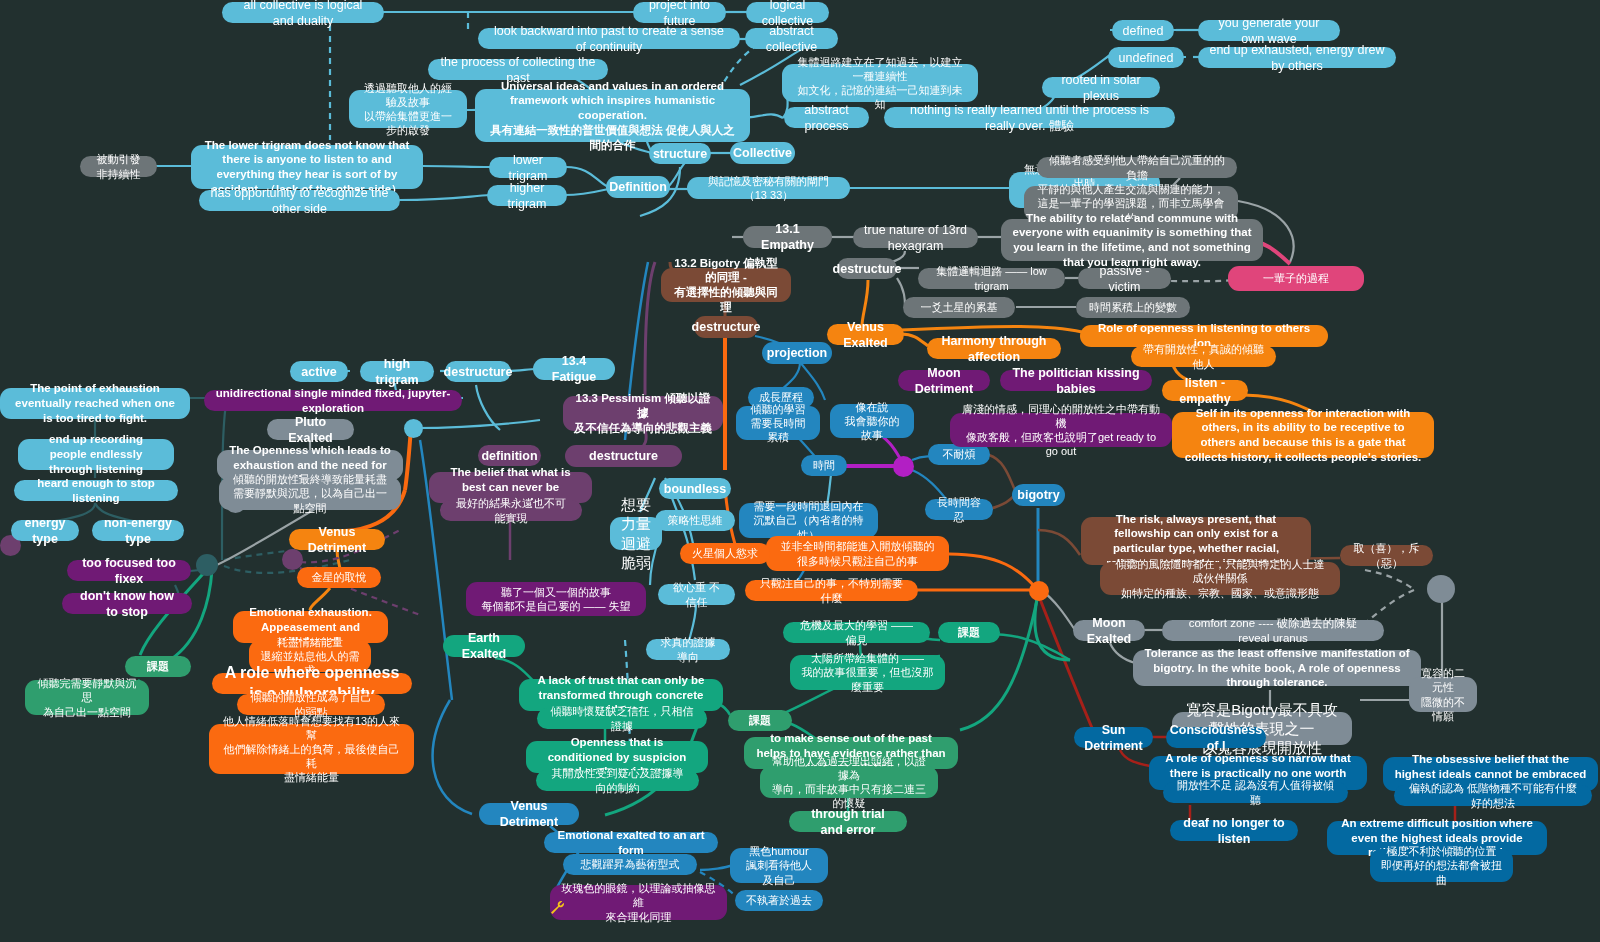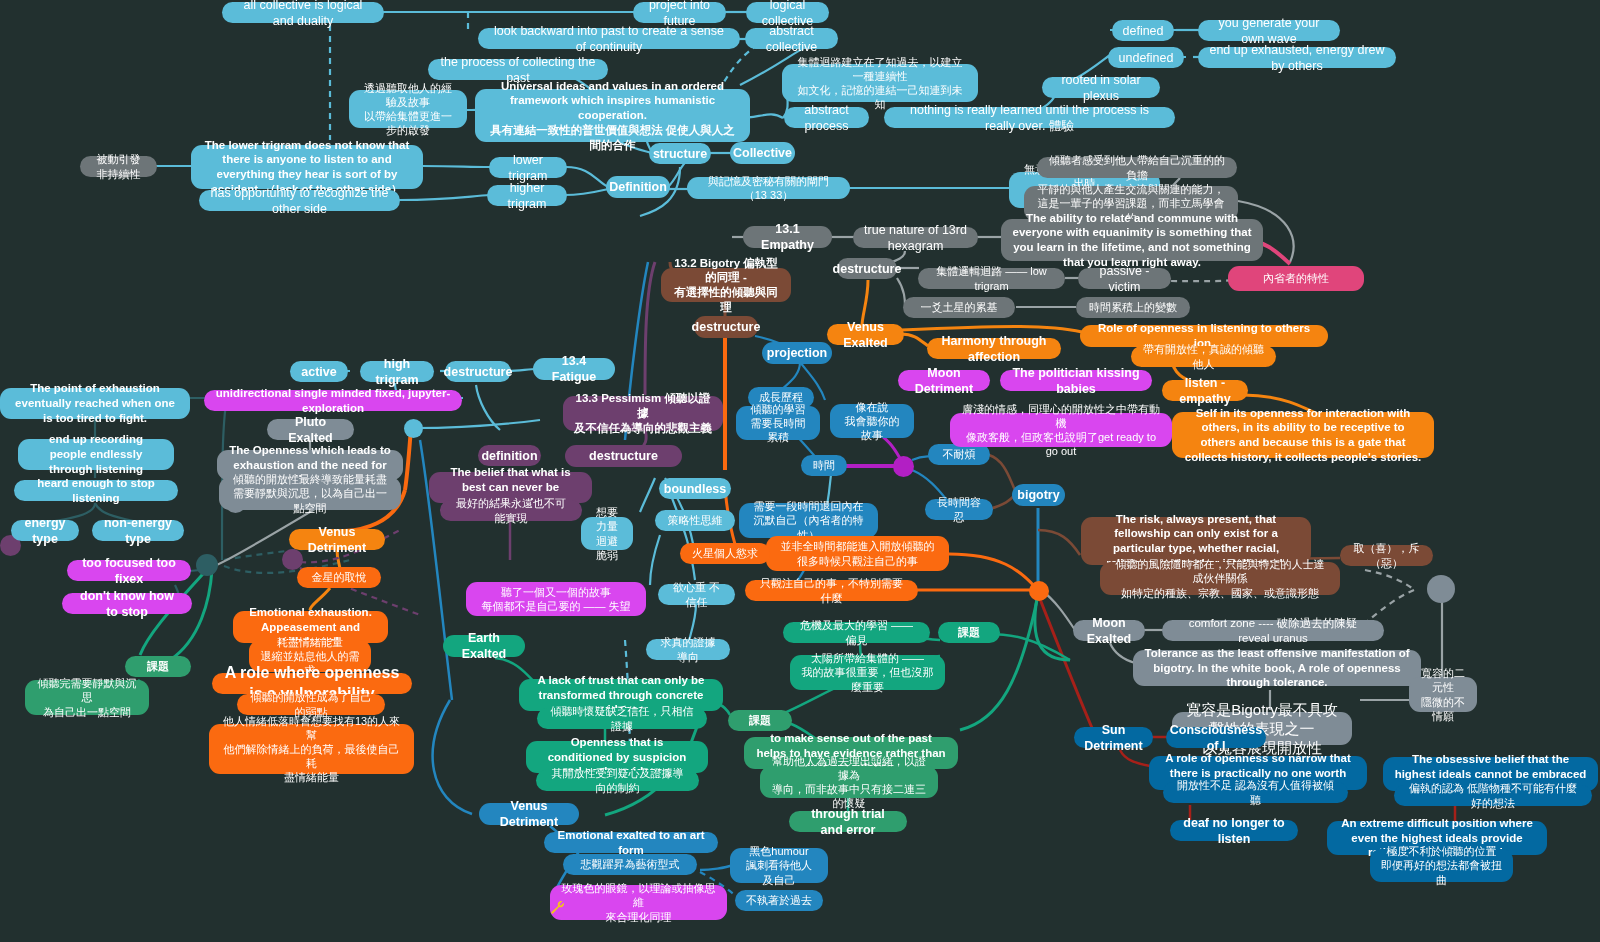--- a/index.html
+++ b/index.html
@@ -21,21 +21,21 @@
     color:#ffffff;
     white-space:pre-line;
   }
   .node.plain{font-weight:normal;}
   .node.cn{font-weight:normal;}
   
   .c-blue{background:#5bbcd9;}
   .c-blue2{background:#2386bf;}
   .c-gray{background:#6d7578;}
   .c-gray2{background:#7f8c96;}
-  .c-teal{background:#d946ef;}
+  .c-teal{background:#701a75;}
   .c-brown{background:#7b4a36;}
   .c-orange{background:#f58410;}
   .c-orange2{background:#fb6a10;}
   .c-purple{background:#6d3f6e;}
   .c-green{background:#13a67f;}
   .c-green2{background:#2f9e6e;}
   .c-red{background:#0369a1;}
   .c-pink{background:#e0457b;}
   .root{
     background:#5bbcd9;border-radius:16px;
@@ -264,21 +264,21 @@
   <div class="node c-gray plain" style="left:853px;top:227px;width:125px;height:21px;">true nature of 13rd hexagram</div>
   <div class="node c-gray" style="left:837px;top:258px;width:60px;height:21px;">destructure</div>
   <div class="node c-gray cn" style="left:1037px;top:157px;width:200px;height:21px;font-size:11px;">傾聽者感受到他人帶給自己沉重的的負擔</div>
   <div class="node c-gray cn" style="left:1024px;top:186px;width:214px;height:35px;font-size:11px;">平靜的與他人產生交流與關連的能力，
 這是一輩子的學習課題，而非立馬學會的</div>
   <div class="node c-gray" style="left:1001px;top:219px;width:262px;height:42px;font-size:11.5px;">The ability to relate and commune with everyone with equanimity is something that you learn in the lifetime, and not something that you learn right away.</div>
   <div class="node c-gray plain" style="left:918px;top:268px;width:147px;height:21px;font-size:11px;">集體邏輯迴路 —— low trigram</div>
   <div class="node c-gray plain" style="left:1078px;top:268px;width:93px;height:21px;">passive - victim</div>
   <div class="node c-gray cn" style="left:903px;top:297px;width:112px;height:21px;font-size:11px;">一爻土星的累基</div>
   <div class="node c-gray cn" style="left:1076px;top:297px;width:114px;height:21px;font-size:11px;">時間累積上的變數</div>
-  <div class="node c-pink cn" style="left:1228px;top:266px;width:136px;height:25px;font-size:11px;">內省者的特性</div>
+  <div class="node c-pink cn" style="left:1228px;top:266px;width:136px;height:25px;font-size:11px;">一輩子的過程</div>
 
   <div class="node c-brown" style="left:661px;top:268px;width:130px;height:34px;font-size:11.5px;">13.2 Bigotry 偏執型的同理 -
 有選擇性的傾聽與同理</div>
   <div class="node c-brown" style="left:694px;top:316px;width:64px;height:22px;">destructure</div>
   <div class="node c-blue2" style="left:762px;top:342px;width:70px;height:22px;">projection</div>
   <div class="node c-blue2 cn" style="left:748px;top:387px;width:66px;height:21px;font-size:11px;">成長歷程</div>
   <div class="node c-blue2 cn" style="left:736px;top:406px;width:84px;height:34px;font-size:11px;">傾聽的學習
 需要長時間累積</div>
   <div class="node c-blue2 cn" style="left:830px;top:404px;width:84px;height:34px;font-size:11px;">像在說
 我會聽你的故事</div>
@@ -361,21 +361,21 @@
 為自己出一點空間</div>
 
   <div class="node c-purple" style="left:563px;top:396px;width:160px;height:35px;font-size:11.5px;">13.3 Pessimism 傾聽以證據
 及不信任為導向的悲觀主義</div>
   <div class="node c-purple" style="left:565px;top:445px;width:117px;height:22px;">destructure</div>
   <div class="node c-purple" style="left:478px;top:445px;width:63px;height:21px;">definition</div>
   <div class="node c-purple" style="left:429px;top:472px;width:163px;height:31px;font-size:11.5px;">The belief that what is best can never be achieved.</div>
   <div class="node c-purple cn" style="left:440px;top:500px;width:142px;height:21px;font-size:11px;">最好的結果永遠也不可能實現</div>
   <div class="node c-blue" style="left:659px;top:478px;width:72px;height:21px;">boundless</div>
   <div class="node c-blue cn" style="left:655px;top:510px;width:80px;height:21px;font-size:11px;">策略性思維</div>
-  <div class="node c-blue cn" style="left:581px;top:517px;width:52px;height:33px;font-size:11px;">想要力量
+  <div class="node c-blue cn" style="left:610px;top:517px;width:52px;height:33px;font-size:15px;">想要力量
 迴避脆弱</div>
   <div class="node c-blue cn" style="left:658px;top:584px;width:77px;height:21px;font-size:11px;">欲心重 不信任</div>
   <div class="node c-blue cn" style="left:646px;top:639px;width:84px;height:21px;font-size:11px;">求真的證據導向</div>
   <div class="node c-teal cn" style="left:466px;top:582px;width:180px;height:34px;font-size:11px;">聽了一個又一個的故事
 每個都不是自己要的 —— 失望</div>
 
   <div class="node c-green" style="left:443px;top:635px;width:82px;height:22px;">Earth Exalted</div>
   <div class="node c-green" style="left:519px;top:679px;width:204px;height:32px;font-size:11.5px;">A lack of trust that can only be transformed through concrete evidence.</div>
   <div class="node c-green cn" style="left:537px;top:708px;width:170px;height:21px;font-size:11px;">傾聽時懷疑缺乏信任，只相信證據</div>
   <div class="node c-green" style="left:526px;top:741px;width:182px;height:32px;font-size:11.5px;">Openness that is conditioned by suspicion and seeks evidence.</div>

